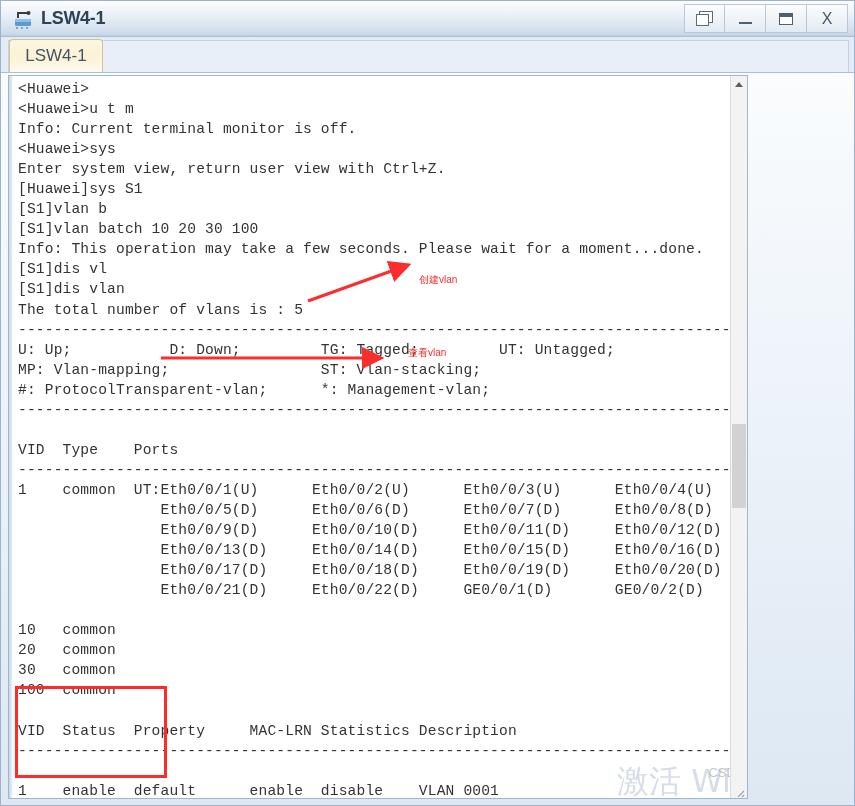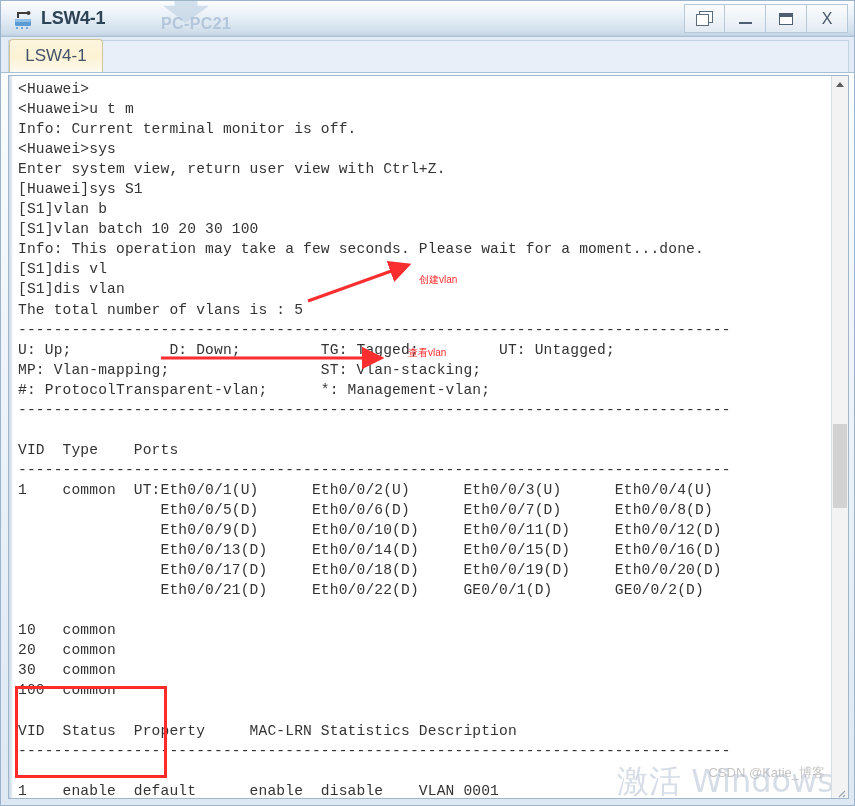--- a/index.html
+++ b/index.html
@@ -148,21 +148,21 @@
   .tab-label {
     font-size: 17px;
     color: #43536a;
     white-space: nowrap;
   }
 
   
   .terminal-wrap {
     position: absolute;
     left: 7px; top: 74px;
-    width: 841px; height: 724px;
+    width: 740px; height: 724px;
     background: #ffffff;
     border: 1px solid #9fb6cb;
     overflow: hidden;
   }
   .terminal {
     position: absolute;
     left: 0; top: 0;
     width: 822px; height: 722px;
     background: #ffffff;
     overflow: hidden;
@@ -265,24 +265,20 @@
     pointer-events: none;
   }
 </style>
 </head>
 <body>
 
 <div id="app">
 
   <div class="titlebar">
 
-    <div class="pc-watermark">
-      <div class="wm-arrow"></div>
-      <div class="wm-text">PC-PC21</div>
-    </div>
 
     <div class="title-icon">
       <svg width="22" height="22" viewBox="0 0 22 22">
         <rect x="2" y="11" width="16" height="7" rx="1.2" fill="#5b9bd5"></rect>
         <rect x="2" y="11" width="16" height="3" rx="1.2" fill="#8fc0e8"></rect>
         <path d="M5 10 L5 5 L14 5" stroke="#3c3c3c" stroke-width="2" fill="none"></path>
         <circle cx="15.5" cy="5" r="2" fill="#3c3c3c"></circle>
         <path d="M4 19 L4 21 M9 19 L9 21 M14 19 L14 21" stroke="#5b9bd5" stroke-width="1.6"></path>
       </svg>
     </div>

